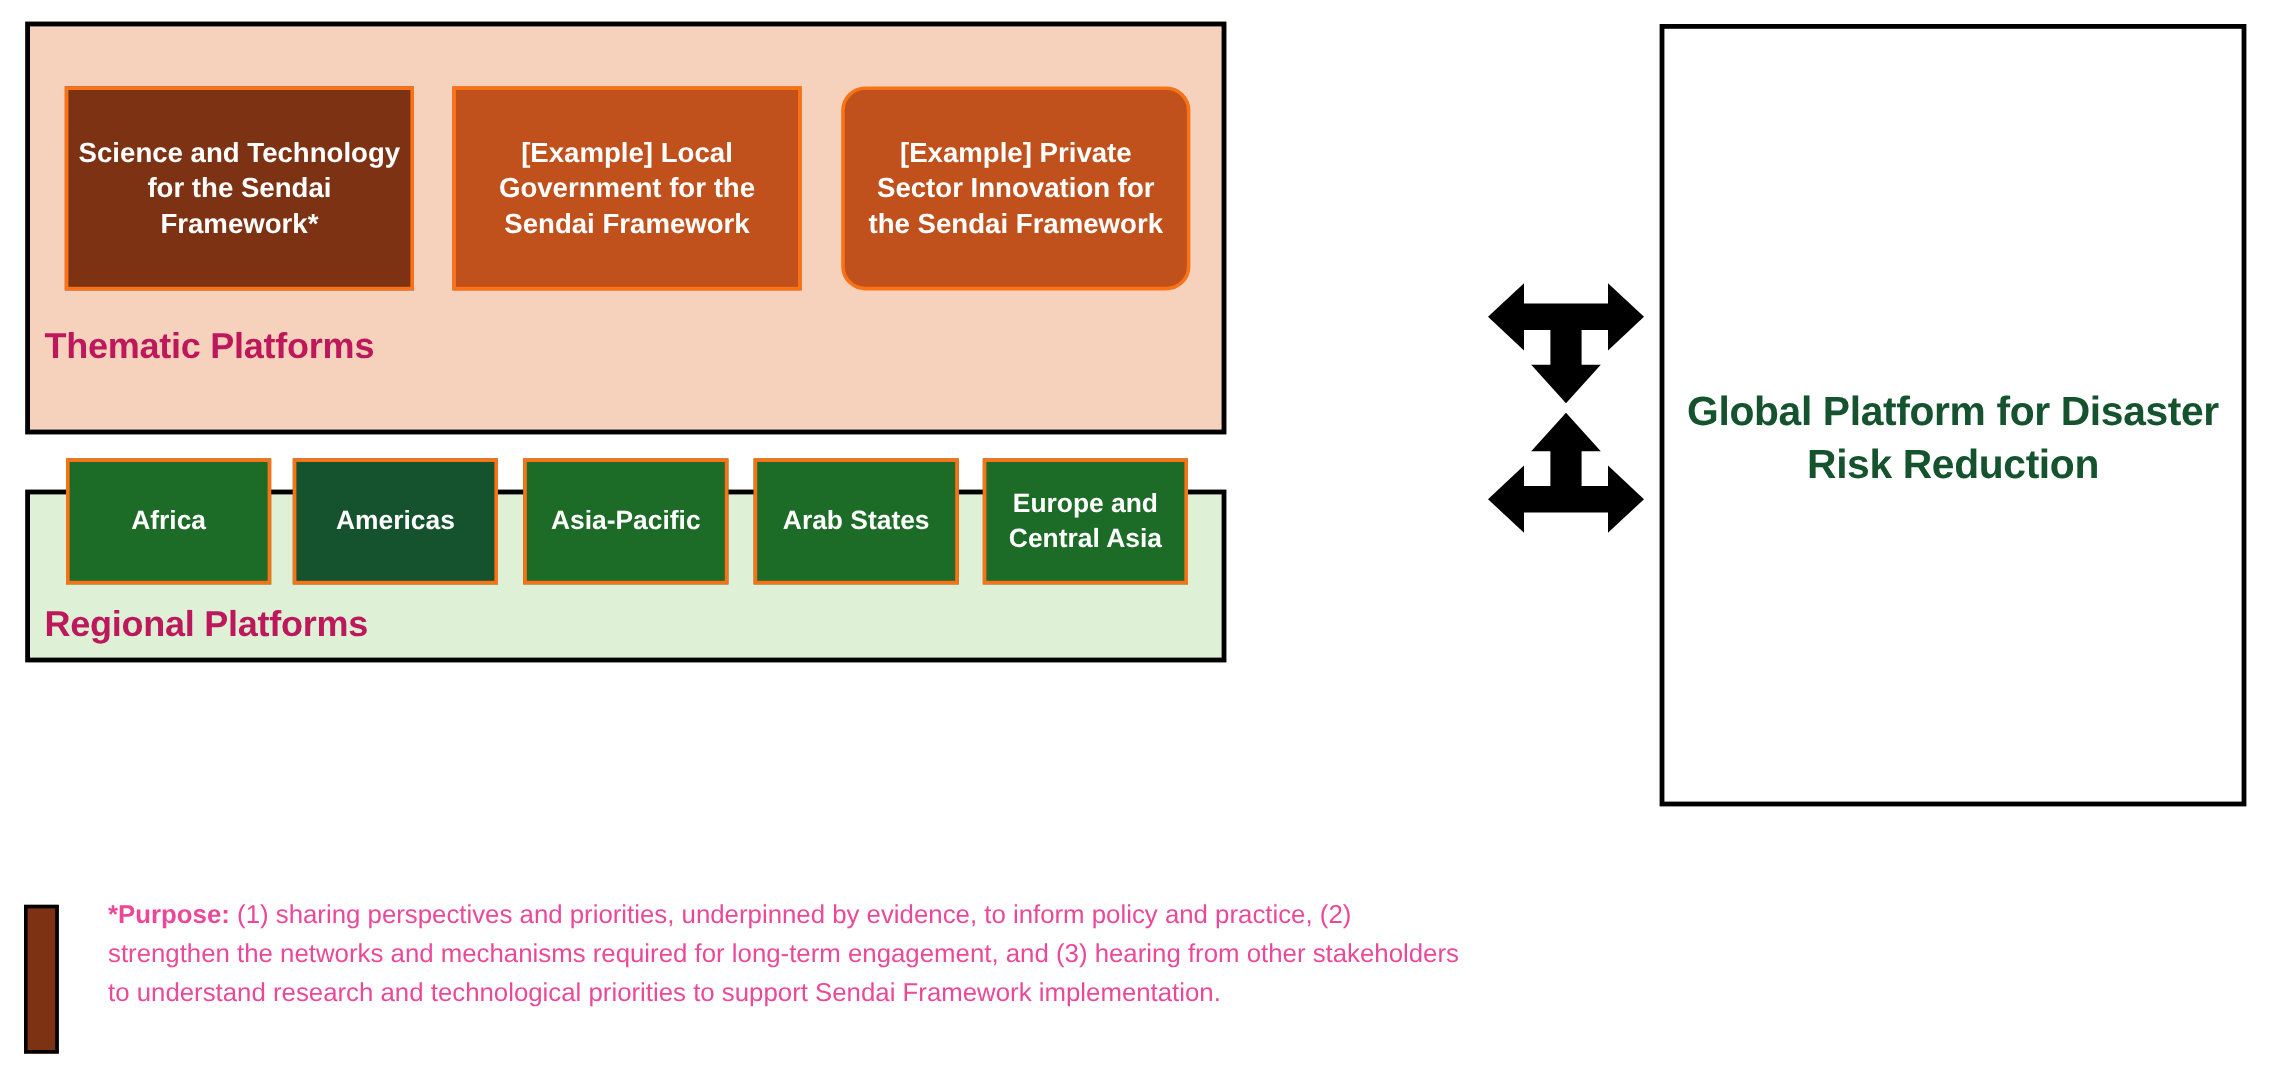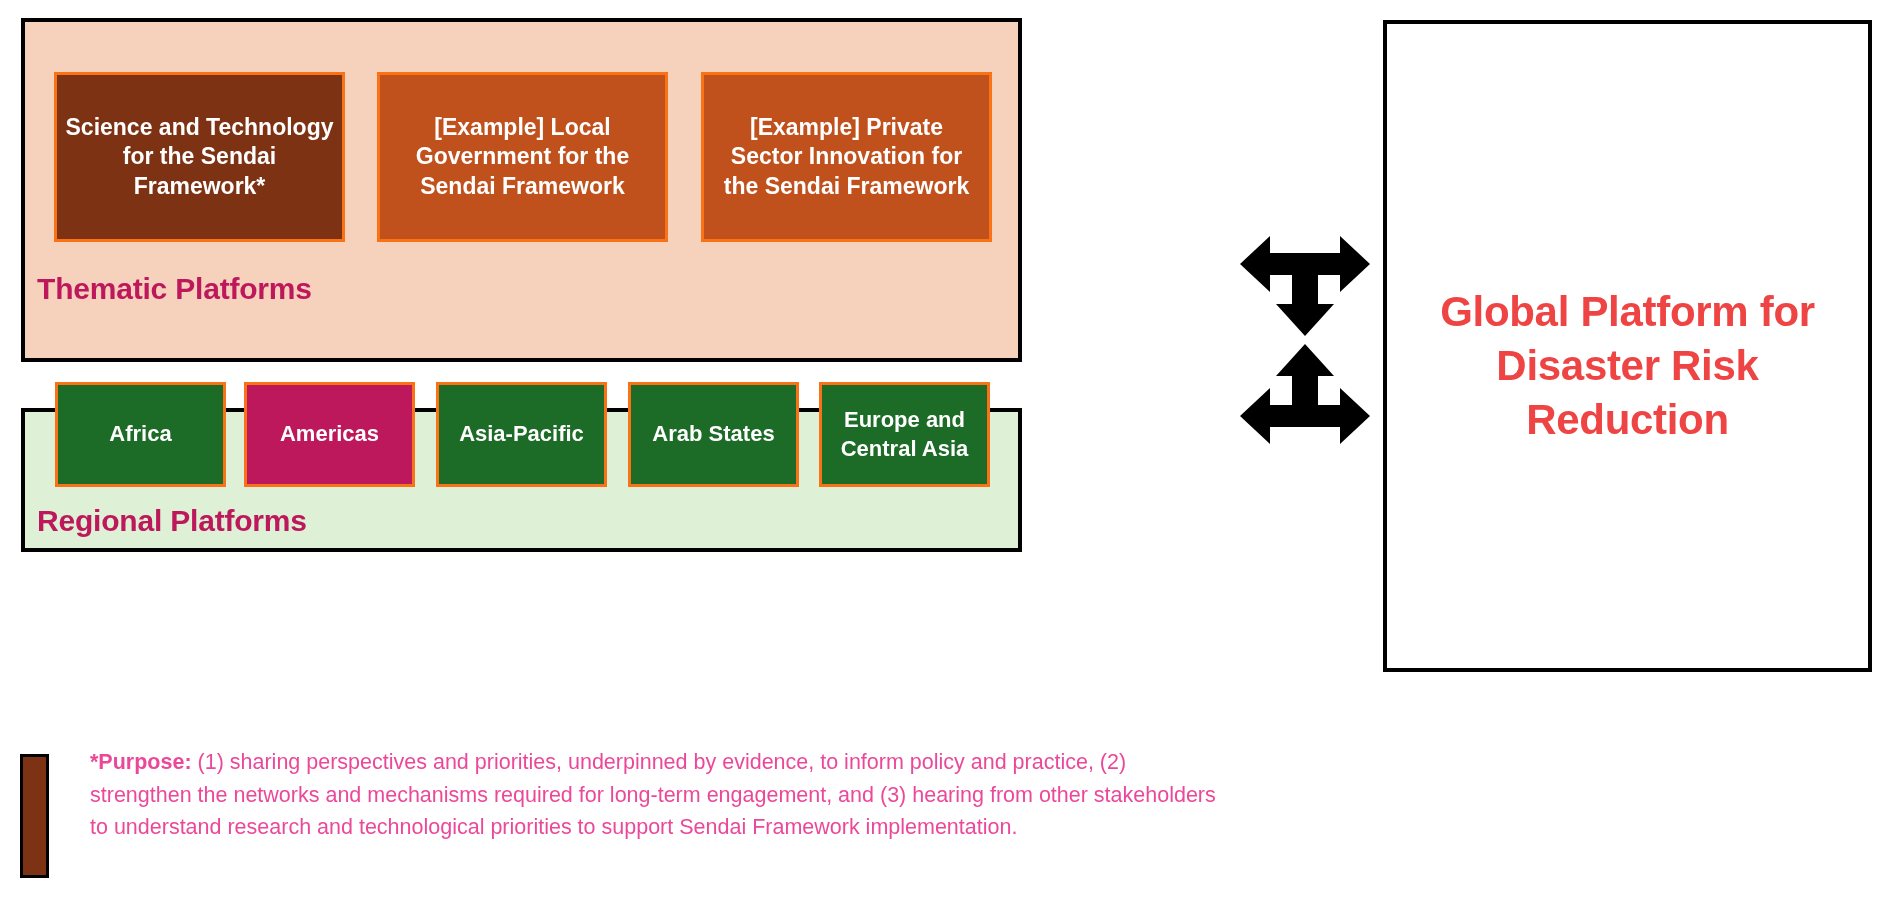--- a/index.html
+++ b/index.html
@@ -103,23 +103,23 @@
     height: 652px;
     box-sizing: border-box;
     border: 4px solid #000000;
     background: #ffffff;
     display: flex;
     align-items: center;
     justify-content: center;
     text-align: center;
   }
   #global-panel .panel-title {
-    font-size: 42px;
-    font-weight: bold;
-    color: #ef4444;
+    font-size: 34px;
+    font-weight: bold;
+    color: #14532d;
     line-height: 1.28;
     letter-spacing: -0.3px;
     padding: 0 14px;
     margin-top: 40px;
   }
 
   
   .connector {
     position: absolute;
     width: 130px;
@@ -168,33 +168,33 @@
   <div class="group-box" id="thematic-group" style="background: rgb(246, 210, 188);">
 
     <div class="node thematic n0" style="background: rgb(126, 50, 20);">
       <span>Science and Technology for the Sendai Framework*</span>
     </div>
 
     <div class="node thematic n1" style="background: rgb(193, 81, 28);">
       <span>[Example] Local Government for the Sendai Framework</span>
     </div>
 
-    <div class="node thematic n2" style="background: rgb(193, 81, 28);">
+    <div class="node thematic n2" style="background: rgb(193, 81, 28); border-radius: 20px;">
       <span>[Example] Private Sector Innovation for the Sendai Framework</span>
     </div>
 
     <div class="group-label">Thematic Platforms</div>
   </div>
 
   <div class="group-box" id="regional-group" style="background: rgb(222, 240, 213);">
 
     <div class="node regional r0" style="background: rgb(28, 107, 39);">
       <span>Africa</span>
     </div>
-    <div class="node regional r1" style="background: #be185d;">
+    <div class="node regional r1" style="background: #14532d;">
       <span>Americas</span>
     </div>
     <div class="node regional r2" style="background: rgb(28, 107, 39);">
       <span>Asia-Pacific</span>
     </div>
     <div class="node regional r3" style="background: rgb(28, 107, 39);">
       <span>Arab States</span>
     </div>
     <div class="node regional r4" style="background: rgb(28, 107, 39);">
       <span>Europe and Central Asia</span>

